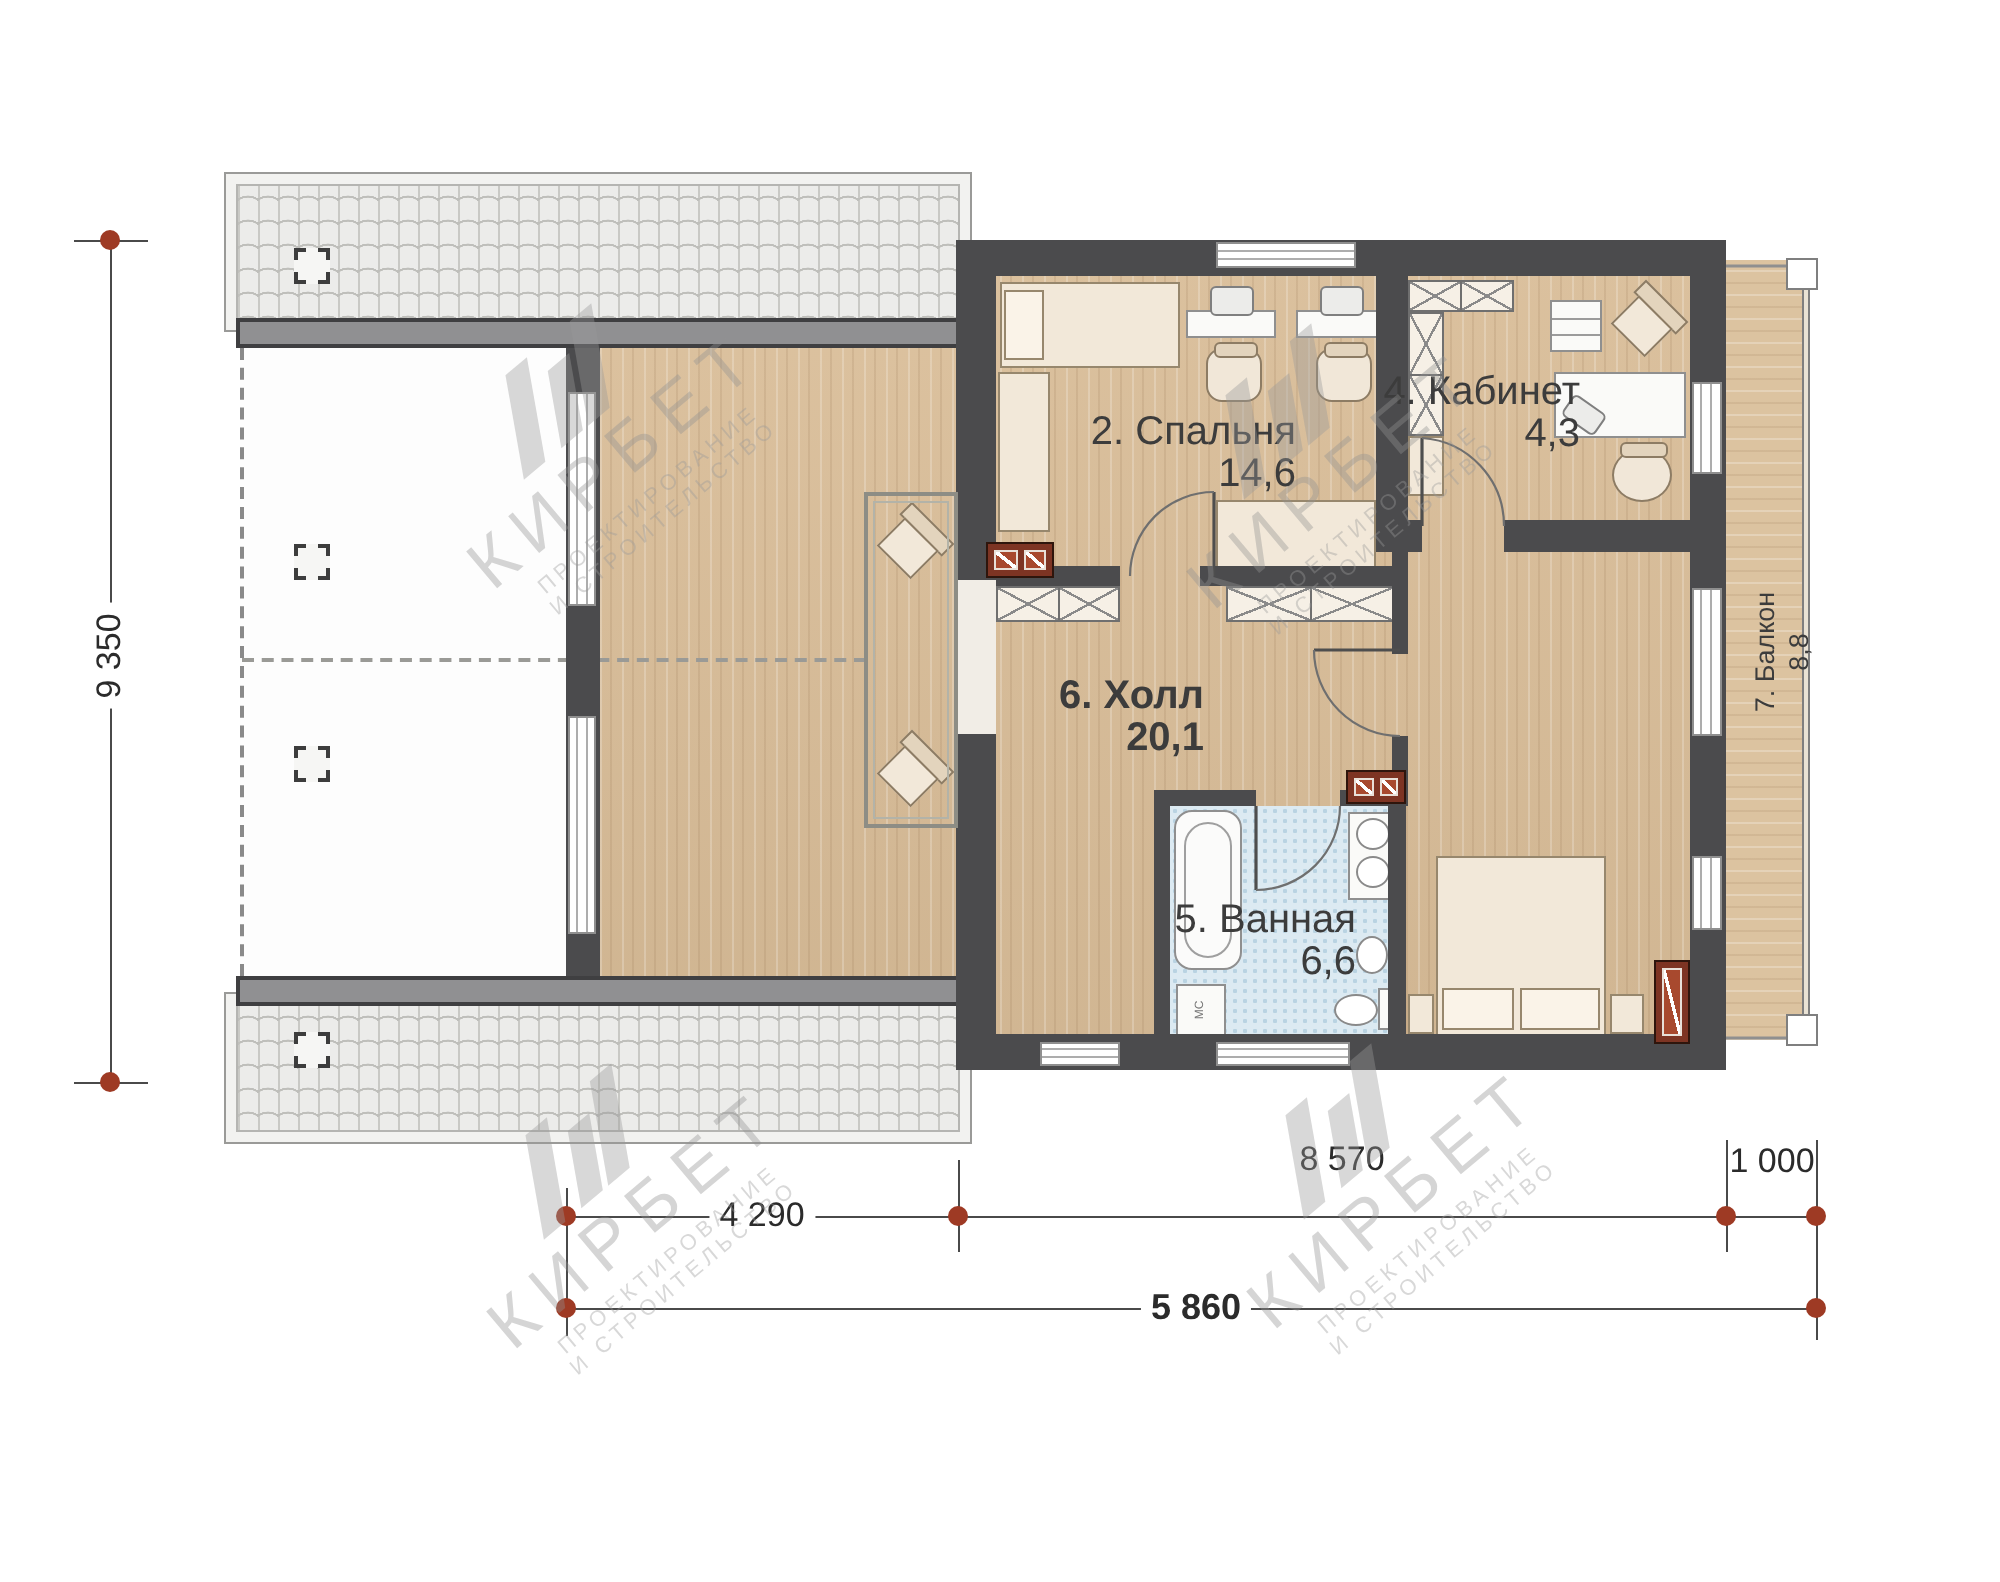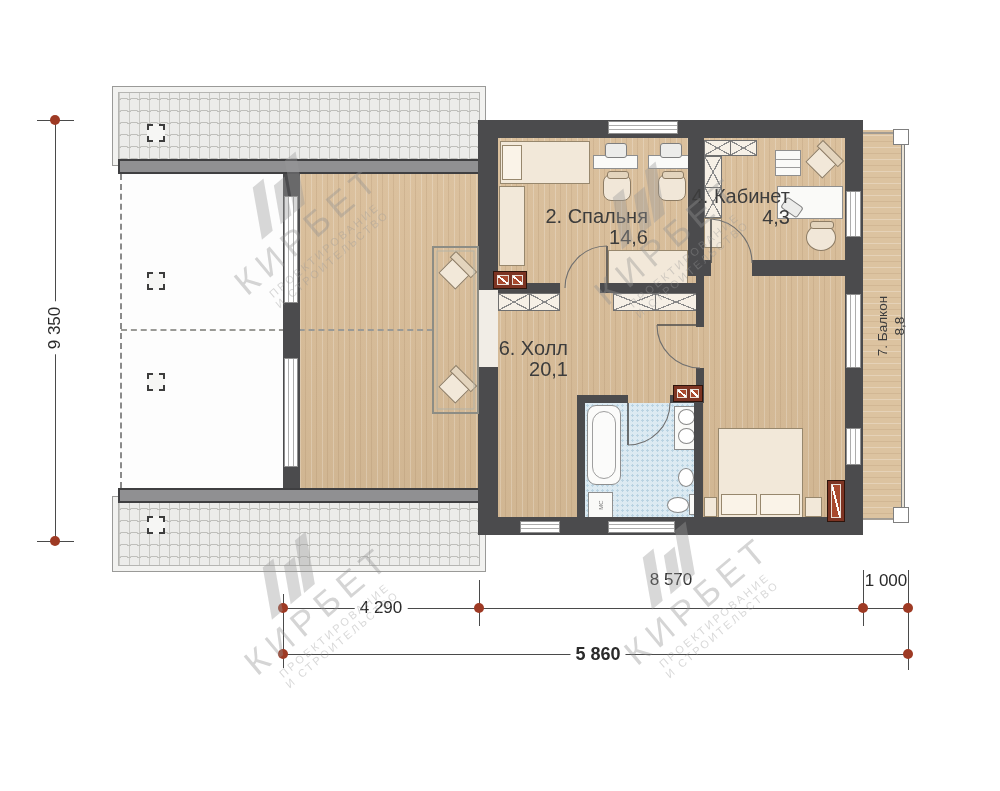--- a/index.html
+++ b/index.html
@@ -230,21 +230,25 @@
   </svg>
 
   <div class="abs rlabel" style="left:538px;top:206px;width:110px;">
     <span>2. Спальня</span>
     <span class="area">14,6</span>
   </div>
   <div class="abs rlabel" style="left:690px;top:186px;width:100px;">
     <span>4. Кабинет</span>
     <span class="area">4,3</span>
   </div>
-  <div class="abs rlabel" style="left:468px;top:338px;width:100px;">
+  <div class="abs rlabel" style="left:578px;top:450px;width:100px;">
+    <span>5. Ванная</span>
+    <span class="area">6,6</span>
+  </div>
+  <div class="abs rlabel" style="left:502px;top:338px;width:100px;font-weight:bold;">
     <span>6. Холл</span>
     <span class="area">20,1</span>
   </div>
   <div class="abs balc-label" style="left:842px;top:308px;width:100px;height:36px;">
     <span>7. Балкон</span><br>
     <span>8,8</span>
   </div>
 
   <div class="abs dline" style="left:55px;top:120px;width:1px;height:421px;"></div>
   <div class="abs dline" style="left:37px;top:120px;width:37px;height:1px;"></div>

